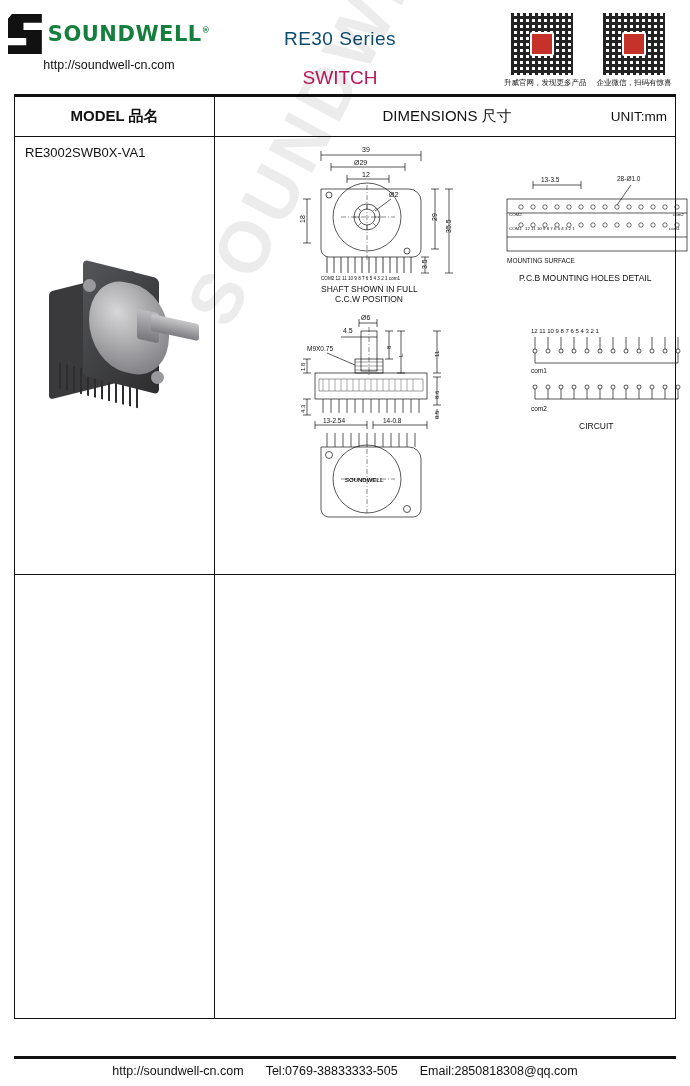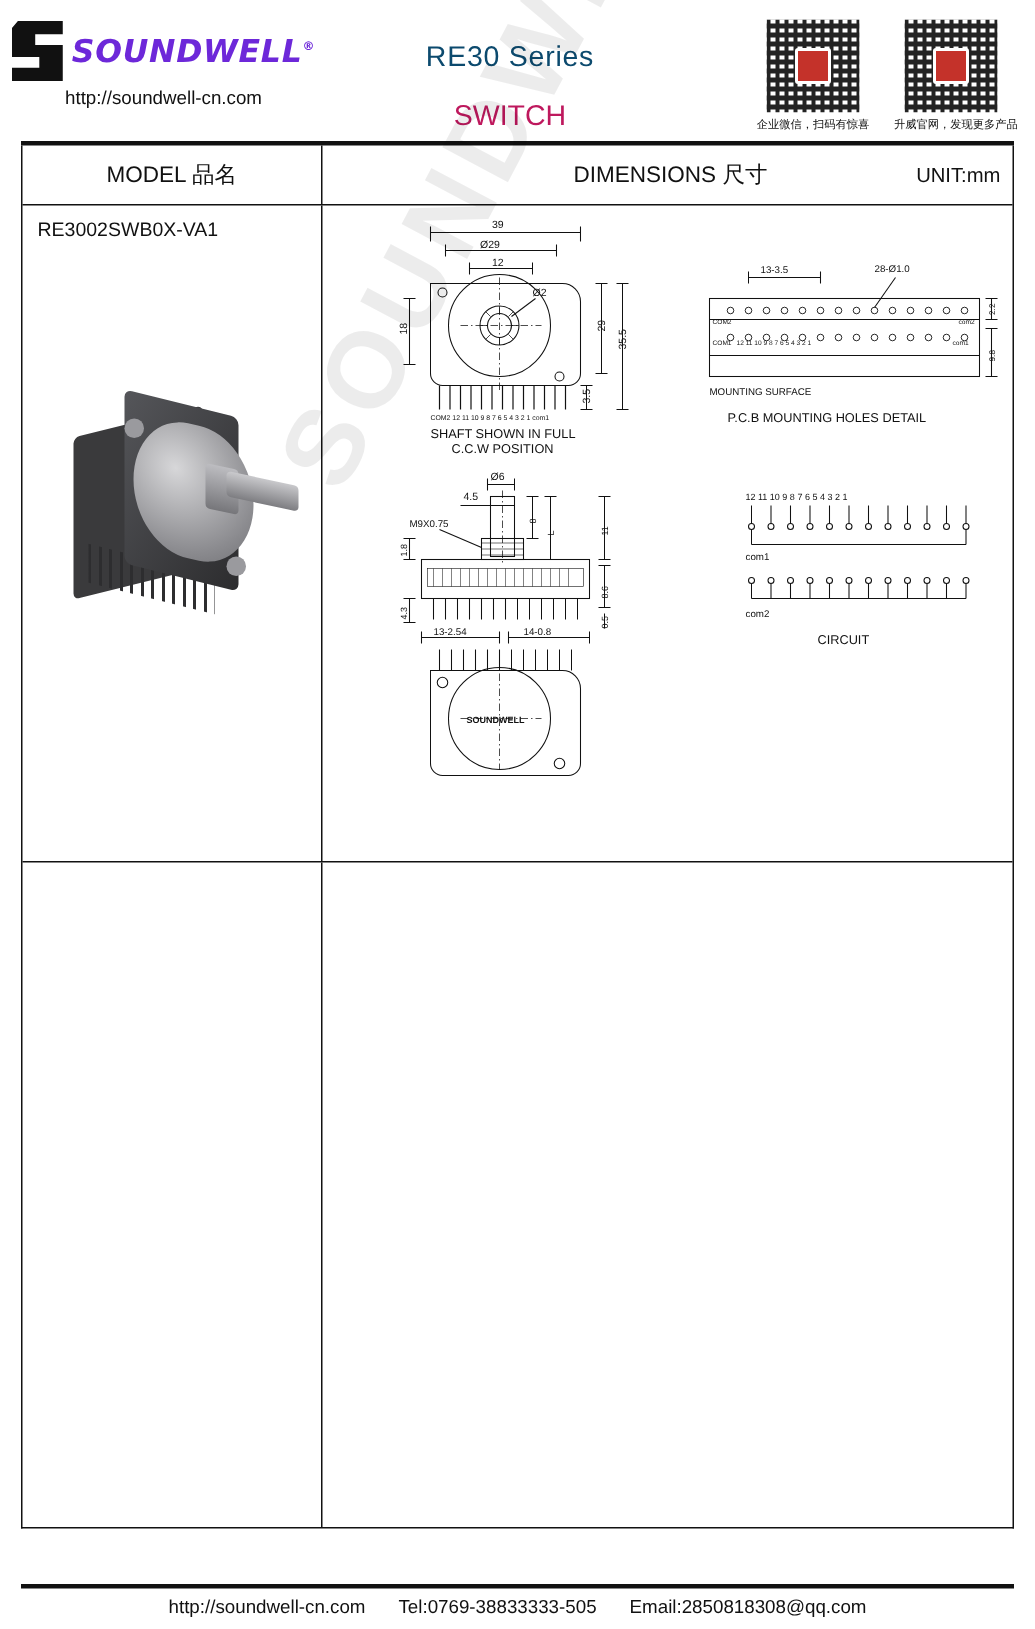--- a/index.html
+++ b/index.html
@@ -36,24 +36,23 @@
   .logo-row { display: flex; align-items: center; gap: 6px; }
   .logo-mark {
     width: 34px; height: 40px;
     background: #111;
     clip-path: polygon(12% 0%, 100% 0%, 100% 22%, 46% 22%, 46% 40%, 100% 40%, 100% 100%, 0% 100%, 0% 78%, 54% 78%, 54% 60%, 0% 60%, 0% 12%);
   }
   .logo-text {
     font-size: 21px;
     font-weight: bold;
     letter-spacing: .5px;
-    color: #6d28d9;
+    color: #15803d;
     position: relative;
     font-family: "DejaVu Sans", sans-serif;
-    font-style: italic;
   }
   .logo-text sup { font-size: 8px; vertical-align: super; }
   .logo-url {
     font-size: 12.5px;
     color: #111;
     margin-top: 4px;
     font-family: "Liberation Sans", sans-serif;
   }
   .title-block {
     flex: 1;
@@ -122,33 +121,35 @@
   .tbl-head {
     display: flex;
     height: 40px;
     border-bottom: 1.5px solid #111;
   }
   .th-model {
     width: 200px;
     border-right: 1.5px solid #111;
     display: flex; align-items: center; justify-content: center;
     font-size: 15px;
+    font-weight: bold;
   }
   .th-dim {
     flex: 1;
     display: flex; align-items: center;
     position: relative;
     font-size: 15px;
   }
   .th-dim .center { position: absolute; left: 4px; right: 0; text-align: center; }
   .th-dim .unit { position: absolute; right: 8px; font-size: 13.5px; }
 
   .tbl-row {
     display: flex;
     border-bottom: 1.5px solid #111;
+    gap: 34px;
   }
   .tbl-row.r1 { height: 438px; }
   .tbl-row.r2 { height: 443px; border-bottom: none; }
   .td-model {
     width: 200px;
     border-right: 1.5px solid #111;
     position: relative;
   }
   .model-label {
     font-size: 13px;
@@ -262,25 +263,25 @@
     </div>
 
     <div class="title-block">
       <div class="title-main">RE30 Series</div>
       <div class="title-sub">SWITCH</div>
     </div>
 
     <div class="qr-block">
       <div class="qr-item">
         <div class="qr-img"></div>
-        <div class="qr-cap">企业微信，扫码有惊喜</div>
+        <div class="qr-cap">升威官网，发现更多产品</div>
       </div>
       <div class="qr-item">
         <div class="qr-img"></div>
-        <div class="qr-cap">升威官网，发现更多产品</div>
+        <div class="qr-cap">企业微信，扫码有惊喜</div>
       </div>
     </div>
   </div>
 
   <div class="rule-thick"></div>
 
   <div class="tbl">
 
     <div class="tbl-head">
       <div class="th-model">MODEL 品名</div>

